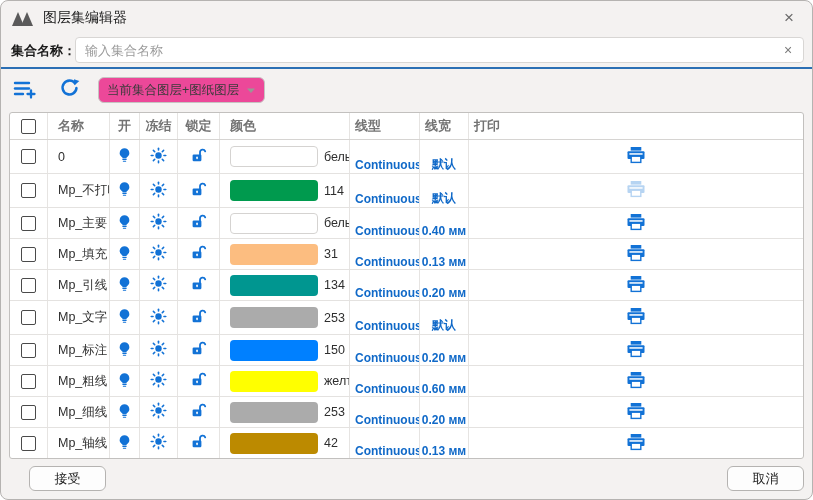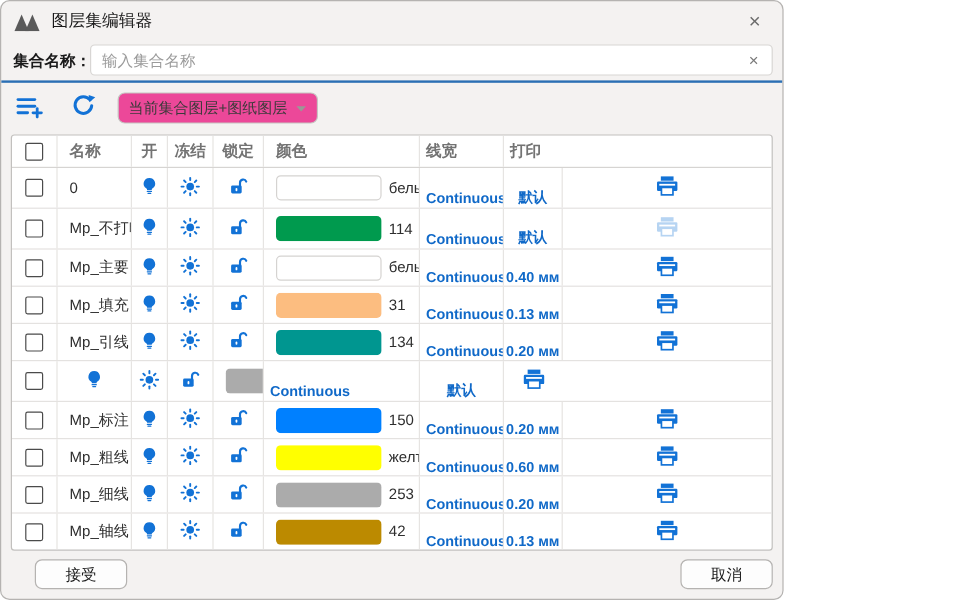--- a/index.html
+++ b/index.html
@@ -1,17 +1,17 @@
 <!DOCTYPE html>
 <html><head>
 <meta charset="utf-8">
 <style>
   html,body{margin:0;padding:0;background:#fff;}
   *{box-sizing:border-box;font-family:"Liberation Sans","DejaVu Sans",sans-serif;}
-  .dialog{position:relative;width:653px;height:500px;background:#F4F2F1;border:1px solid #B5B3B1;border-radius:8px;overflow:hidden;}
+  .dialog{position:relative;width:813px;height:500px;background:#F4F2F1;border:1px solid #B5B3B1;border-radius:8px;overflow:hidden;}
   
   .titlebar{position:absolute;top:0;left:0;right:0;height:34px;display:flex;align-items:center;padding-left:10px;}
   .app-icon{display:inline-flex;margin-right:8px;}
   .title{font-size:14px;color:#1A1A1A;}
   .win-close{position:absolute;right:10px;top:4px;width:26px;height:26px;border:none;background:transparent;color:#6B6B6B;font-size:17px;line-height:26px;text-align:center;padding:0;cursor:pointer;}
   
   .name-row{position:absolute;top:36px;left:0;right:0;height:27px;display:flex;align-items:center;}
   .name-label{font-size:13px;font-weight:700;color:#1A1A1A;margin-left:10px;white-space:nowrap;}
   .name-input-wrap{position:absolute;left:74px;right:8px;top:0;height:26px;}
   .name-input{width:100%;height:100%;border:1px solid #D8D6D4;border-radius:4px;background:#FFFFFF;padding:0 28px 0 9px;font-size:13px;color:#333;outline:none;}
@@ -116,20 +116,21 @@
   <div class="table">
     <div class="trow thead">
       <div class="cell center">
           <span class="cb"></span>
         </div>
       <div class="cell pad">名称</div>
       <div class="cell center">开</div>
       <div class="cell center">冻结</div>
       <div class="cell center">锁定</div>
       <div class="cell pad">颜色</div>
+      <div class="cell pad4">线型</div>
       <div class="cell pad4">线宽</div>
       <div class="cell pad4">打印</div>
     </div>
     <div class="tbody">
     <div class="trow row">
       <div class="cell center">
             <span class="cb"></span>
           </div>
       <div class="cell pad">
             <span class="name-text">0</span>
@@ -484,20 +485,23 @@
             </svg>
           </span>
         </button>
       </div>
     </div>
 
     <div class="trow row">
       <div class="cell center">
             <span class="cb"></span>
           </div>
+      <div class="cell pad">
+            <span class="name-text">Mp_文字</span>
+          </div>
       <div class="cell center">
         <button class="icon-btn">
           <span>
             <svg width="15" height="16" viewBox="0 0 16 16">
               <path d="M8 .8 a5.1 5.1 0 0 1 2.6 9.5 c-.3 .2 -.5 .5 -.5 .9 v.4 h-4.2 v-.4 c0-.4 -.2-.7 -.5-.9 A5.1 5.1 0 0 1 8 .8 z" fill="#1272D6"></path>
               <rect x="5.6" y="12.3" width="4.8" height="1.1" rx=".55" fill="#1272D6"></rect>
               <rect x="6.2" y="14" width="3.6" height="1.1" rx=".55" fill="#1272D6"></rect>
             </svg>
           </span>
         </button>

